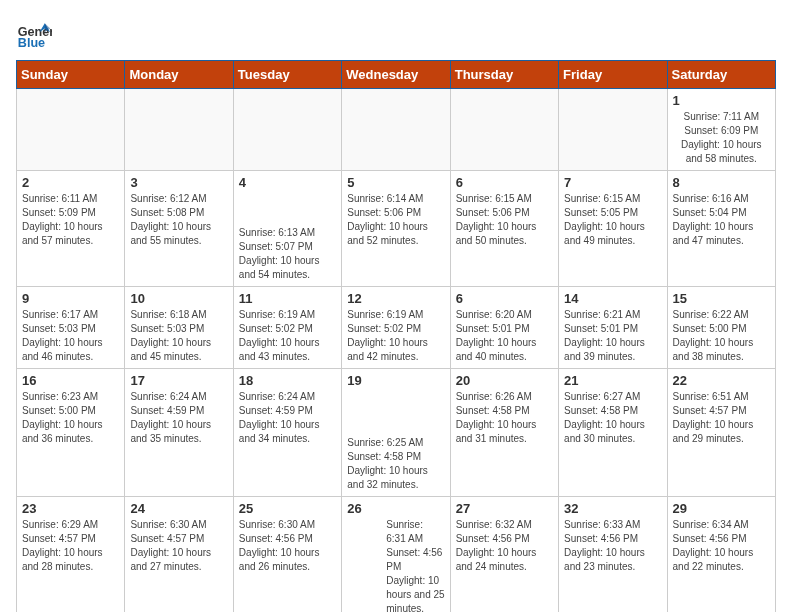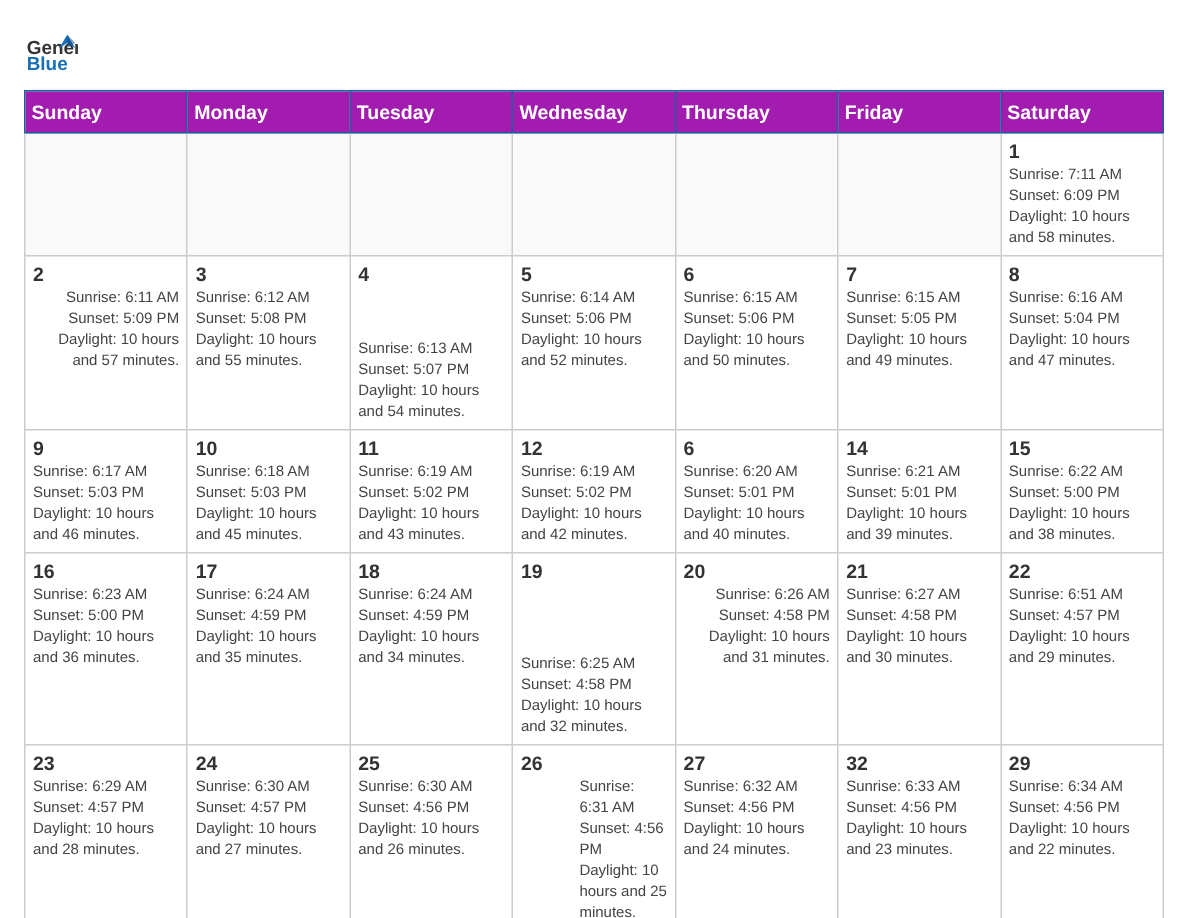--- a/index.html
+++ b/index.html
@@ -36,21 +36,21 @@
     .location-title {
       font-size: 14px;
       color: #555;
     }
     .calendar {
       width: 100%;
       border-collapse: collapse;
       border: 1px solid #ccc;
     }
     .calendar th {
-      background-color: #a21caf;
+      background-color: #c2410c;
       color: #fff;
       font-size: 13px;
       font-weight: bold;
       padding: 6px 4px;
       text-align: left;
       border: 1px solid #1a5fa0;
     }
     .calendar td {
       vertical-align: top;
       border: 1px solid #ccc;
@@ -113,29 +113,29 @@
   <tbody id="calendar-body">
   <tr>
         <td class="empty"></td>
         <td class="empty"></td>
         <td class="empty"></td>
         <td class="empty"></td>
         <td class="empty"></td>
         <td class="empty"></td>
         <td>
           <span class="day-number">1</span>
-          <div class="day-info" style="white-space: pre-line;">Sunrise: 7:11 AM
+          <div class="day-info" style="white-space: pre-line; text-align: center;">Sunrise: 7:11 AM
 Sunset: 6:09 PM
 Daylight: 10 hours and 58 minutes.</div>
         </td>
       </tr>
       <tr>
         <td>
           <span class="day-number">2</span>
-          <div class="day-info" style="white-space: pre-line; text-align: right;">Sunrise: 6:11 AM
+          <div class="day-info" style="white-space: pre-line;">Sunrise: 6:11 AM
 Sunset: 5:09 PM
 Daylight: 10 hours and 57 minutes.</div>
         </td>
         <td>
           <span class="day-number">3</span>
           <div class="day-info" style="white-space: pre-line;">Sunrise: 6:12 AM
 Sunset: 5:08 PM
 Daylight: 10 hours and 55 minutes.</div>
         </td>
         <td>
@@ -233,21 +233,21 @@
 Daylight: 10 hours and 34 minutes.</div>
         </td>
         <td>
           <span class="day-number">19</span>
           <div class="day-info" style="white-space: pre-line; margin-top: 48px;">Sunrise: 6:25 AM
 Sunset: 4:58 PM
 Daylight: 10 hours and 32 minutes.</div>
         </td>
         <td>
           <span class="day-number">20</span>
-          <div class="day-info" style="white-space: pre-line; text-align: right;">Sunrise: 6:26 AM
+          <div class="day-info" style="white-space: pre-line;">Sunrise: 6:26 AM
 Sunset: 4:58 PM
 Daylight: 10 hours and 31 minutes.</div>
         </td>
         <td>
           <span class="day-number">21</span>
           <div class="day-info" style="white-space: pre-line;">Sunrise: 6:27 AM
 Sunset: 4:58 PM
 Daylight: 10 hours and 30 minutes.</div>
         </td>
         <td>

